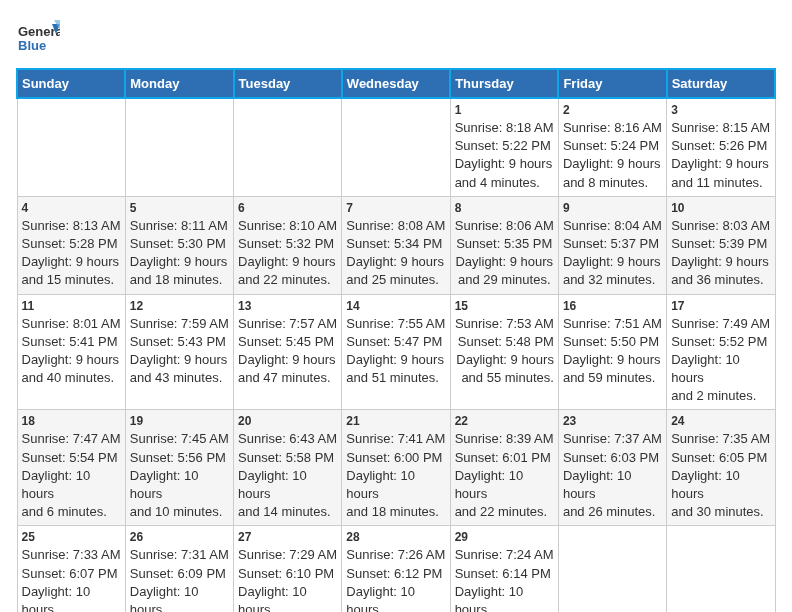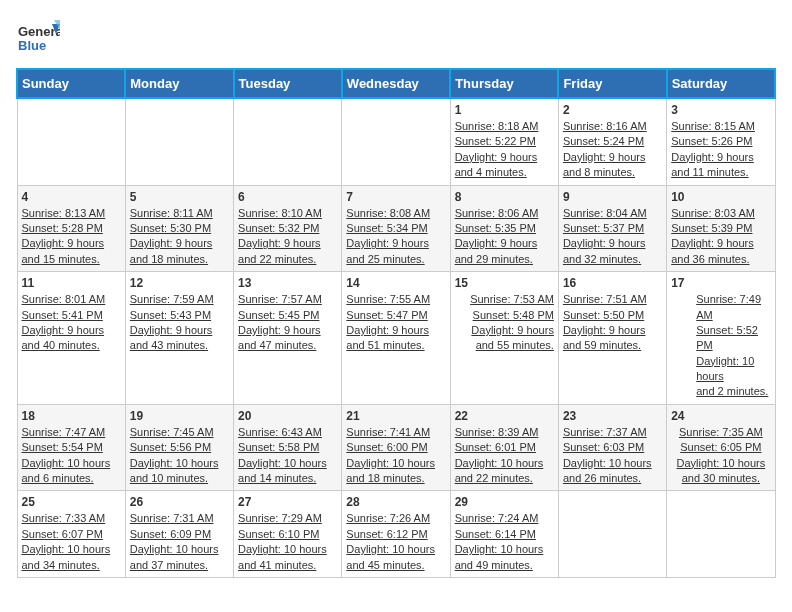--- a/index.html
+++ b/index.html
@@ -63,24 +63,23 @@
     tbody tr:nth-child(odd) td {
       background-color: #fff;
     }
     .day-num {
       font-weight: bold;
       font-size: 12px;
       display: block;
       margin-bottom: 2px;
     }
     .day-info {
-      font-size: 11px;
+      font-size: 13px;
       color: #333;
       line-height: 1.4;
-      text-decoration: underline;
     }
   </style>
 </head>
 <body>
 
 <div class="header-area">
   <div class="logo">
     <div style="display:flex;align-items:center;gap:4px;">
       <svg width="44" height="44" viewBox="0 0 44 44">
         <text x="2" y="20" font-size="13" font-weight="bold" fill="#333" font-family="Arial">General</text>
@@ -160,21 +159,21 @@
         </td>
         <td>
           <span class="day-num">7</span>
           <div class="day-info" style="white-space: pre-line;">Sunrise: 8:08 AM
 Sunset: 5:34 PM
 Daylight: 9 hours
 and 25 minutes.</div>
         </td>
         <td>
           <span class="day-num">8</span>
-          <div class="day-info" style="white-space: pre-line;">Sunrise: 8:06 AM
+          <div class="day-info" style="white-space: pre-line; text-align: center;">Sunrise: 8:06 AM
 Sunset: 5:35 PM
 Daylight: 9 hours
 and 29 minutes.</div>
         </td>
         <td>
           <span class="day-num">9</span>
           <div class="day-info" style="white-space: pre-line;">Sunrise: 8:04 AM
 Sunset: 5:37 PM
 Daylight: 9 hours
 and 32 minutes.</div>
@@ -225,21 +224,21 @@
         </td>
         <td>
           <span class="day-num">16</span>
           <div class="day-info" style="white-space: pre-line;">Sunrise: 7:51 AM
 Sunset: 5:50 PM
 Daylight: 9 hours
 and 59 minutes.</div>
         </td>
         <td>
           <span class="day-num">17</span>
-          <div class="day-info" style="white-space: pre-line; margin-left: 25px;">Sunrise: 7:49 AM
+          <div class="day-info" style="white-space: pre-line;">Sunrise: 7:49 AM
 Sunset: 5:52 PM
 Daylight: 10 hours
 and 2 minutes.</div>
         </td>
       </tr>
       <tr>
         <td>
           <span class="day-num">18</span>
           <div class="day-info" style="white-space: pre-line;">Sunrise: 7:47 AM
 Sunset: 5:54 PM
@@ -276,21 +275,21 @@
         </td>
         <td>
           <span class="day-num">23</span>
           <div class="day-info" style="white-space: pre-line;">Sunrise: 7:37 AM
 Sunset: 6:03 PM
 Daylight: 10 hours
 and 26 minutes.</div>
         </td>
         <td>
           <span class="day-num">24</span>
-          <div class="day-info" style="white-space: pre-line; text-align: center;">Sunrise: 7:35 AM
+          <div class="day-info" style="white-space: pre-line;">Sunrise: 7:35 AM
 Sunset: 6:05 PM
 Daylight: 10 hours
 and 30 minutes.</div>
         </td>
       </tr>
       <tr>
         <td>
           <span class="day-num">25</span>
           <div class="day-info" style="white-space: pre-line;">Sunrise: 7:33 AM
 Sunset: 6:07 PM

